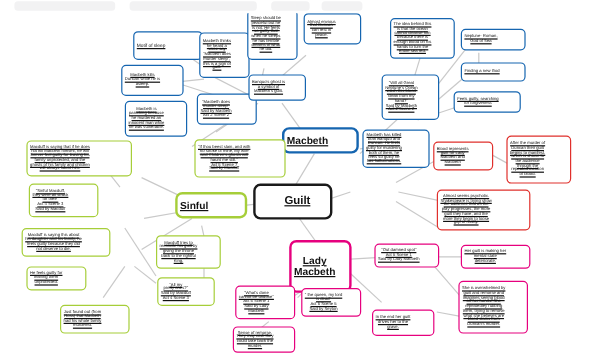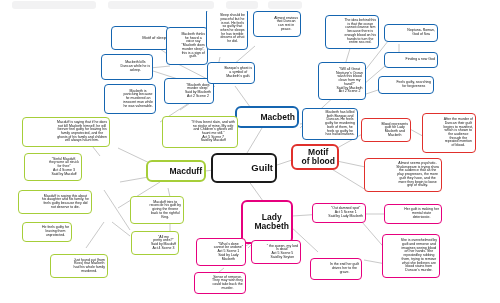--- a/index.html
+++ b/index.html
@@ -14,26 +14,27 @@
   
   .chrome{position:absolute;top:0;left:0;width:500px;height:11px;background:#ffffff;z-index:5;}
   .chrome .tab{position:absolute;top:1px;height:8px;background:#f2f2f3;border-radius:3px;}
 
   svg.links{position:absolute;top:0;left:0;width:500px;height:303px;z-index:1;}
   svg.links line{stroke:#c9c9c9;stroke-width:1;}
 
   .node{
     position:absolute;z-index:2;box-sizing:border-box;
     background:#ffffff;border-radius:4px;
-    display:flex;align-items:center;justify-content:flex-end;
+    display:flex;align-items:center;justify-content:flex-start;
     text-align:center;
     padding:1px 2px;
     line-height:1.05;
     color:#111;
     overflow:hidden;
+    text-decoration:underline;
   }
   .node span{display:block;white-space:pre-line;}
 
   
   .n-center{border:2px solid #1a1a1a;border-radius:6px;font-weight:bold;}
   .n-blue{border:1.6px solid #1565b0;}
   .n-blue-main{border:2px solid #1565b0;border-radius:6px;font-weight:bold;}
   .n-green{border:1.6px solid #a6ce39;}
   .n-green-main{border:2px solid #a6ce39;border-radius:6px;font-weight:bold;}
   .n-red{border:1.6px solid #e0302c;}
@@ -111,27 +112,23 @@
 
   <div class="node n-center fs9" style="left:211px;top:153px;width:66px;height:30px;">
     <span>Guilt</span>
   </div>
 
   <div class="node n-blue-main fs8" style="left:235px;top:106px;width:64px;height:22px;">
     <span>Macbeth</span>
   </div>
 
   <div class="node n-green-main fs8" style="left:146px;top:160px;width:60px;height:22px;">
-    <span>Macduff</span>
-  </div>
-
-  <div class="node n-red-main fs8" style="left:291px;top:144px;width:48px;height:26px;">
-    <span>Motif
-of blood</span>
-  </div>
+    <span>Sinful</span>
+  </div>
+
 
   <div class="node n-pink-main fs8" style="left:241px;top:200px;width:52px;height:44px;">
     <span>Lady
 Macbeth</span>
   </div>
 
   <div class="node n-blue fs4" style="left:111px;top:26px;width:58px;height:24px;">
     <span>Motif of sleep</span>
   </div>
 

